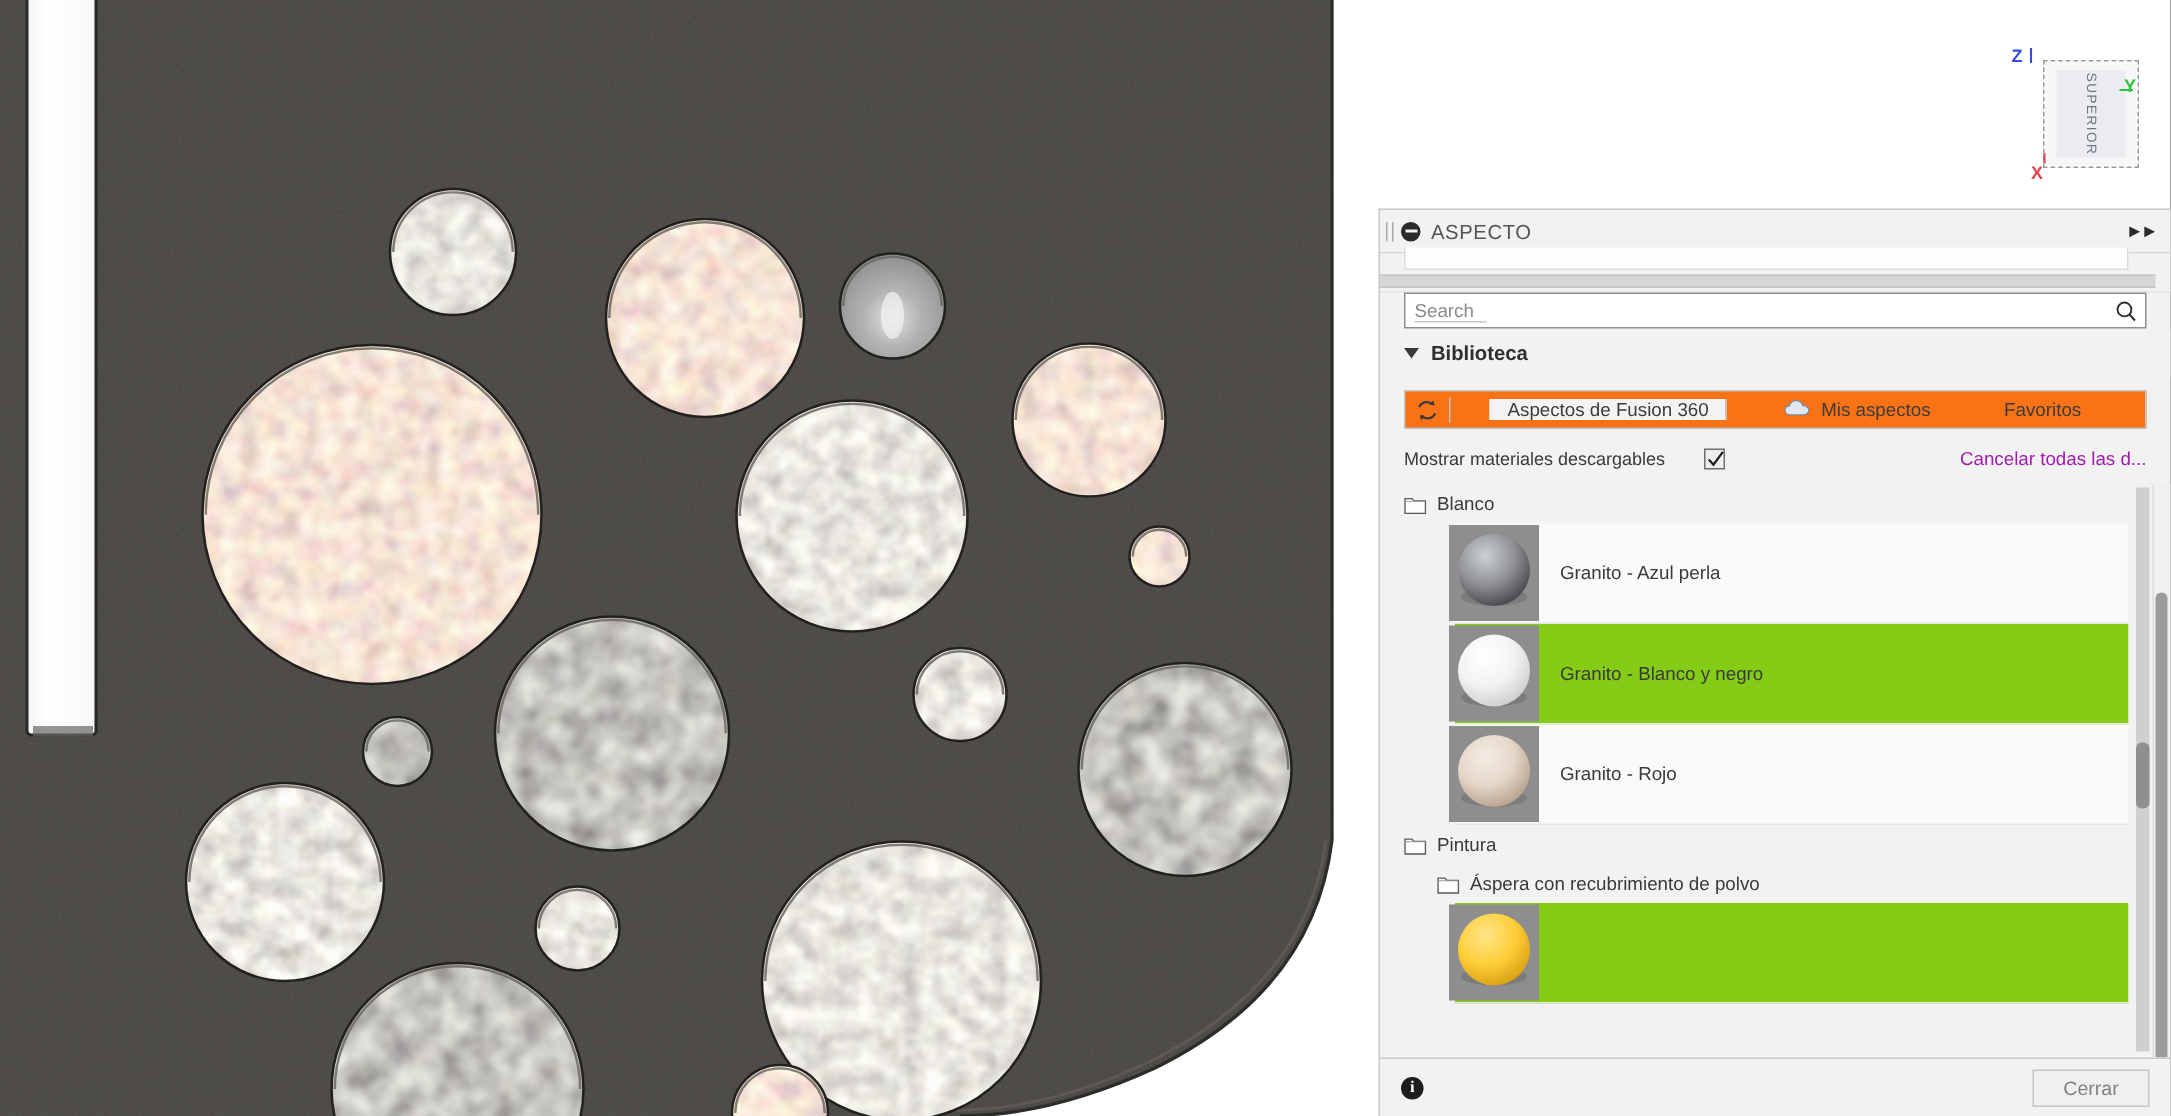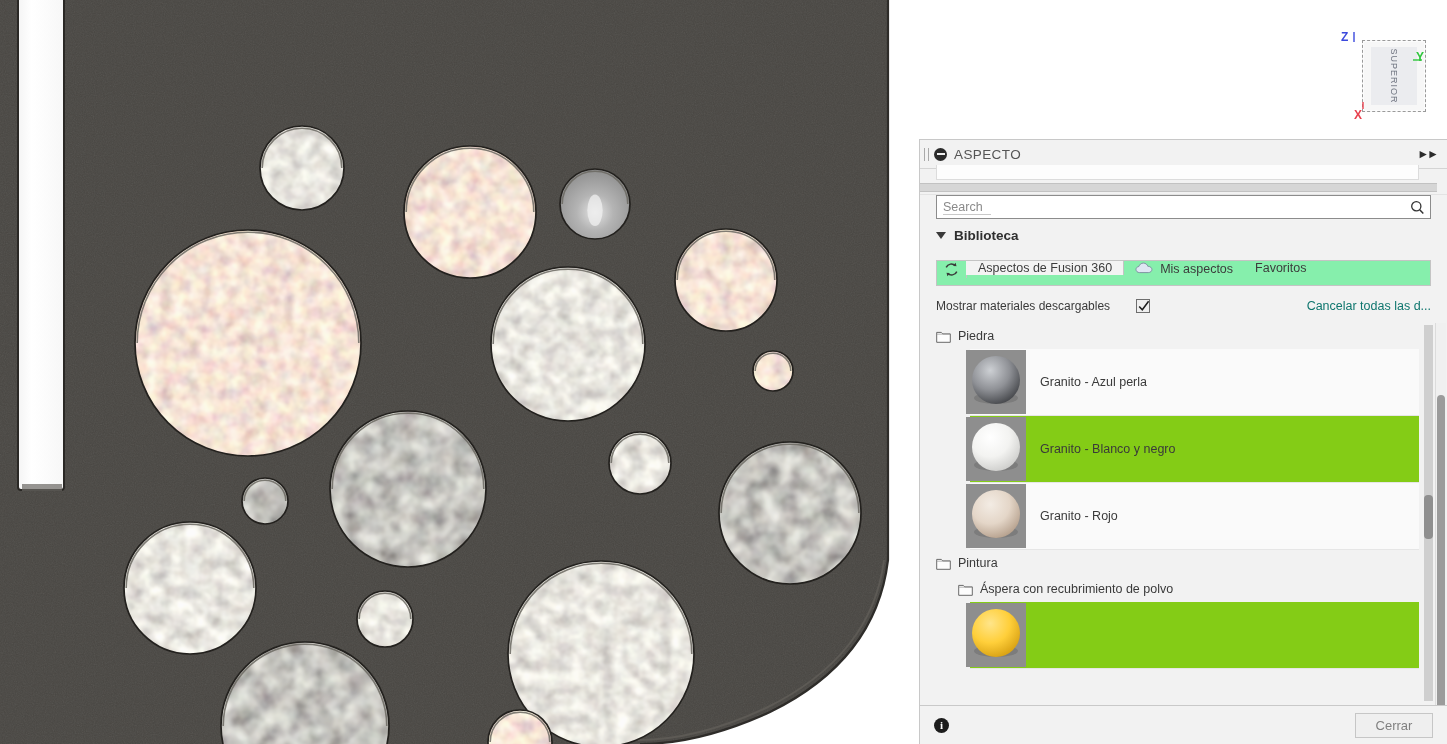--- a/index.html
+++ b/index.html
@@ -116,22 +116,22 @@
   #search-input::placeholder{color:#8a8a8a;}
   #search-underline{
     position:absolute;left:6px;bottom:3px;width:48px;height:1px;background:#c9c9c9;
   }
   .mag{
     width:22px;height:20px;display:flex;align-items:center;justify-content:center;margin-right:2px;
   }
 
   
   #tab-row{
-    margin:9px 16px 0 16px;height:26px;background:#86efac;
-    border:1px solid #c4c4c4;display:flex;align-items:flex-start;box-sizing:border-box;
+    margin:9px 16px 0 16px;height:26px;background:#f97316;
+    border:1px solid #c4c4c4;display:flex;align-items:center;box-sizing:border-box;gap:27px;
   }
   #refresh-btn{
     width:29px;display:flex;align-items:center;justify-content:center;
     border-right:1px solid #c4c4c4;
   }
   .tab{
     display:flex;align-items:center;gap:6px;padding:0 11px;
     font-size:12.5px;color:#3c3c3c;cursor:default;
   }
   .tab.active{
@@ -144,21 +144,21 @@
     height:34px;min-height:34px;display:flex;align-items:center;
     padding:0 16px;margin-top:3px;
   }
   #dl-label{font-size:12px;color:#3a3a3a;}
   #dl-check{
     width:14px;height:14px;margin-left:26px;background:#efefef;
     border:1px solid #6e6e6e;position:relative;box-sizing:border-box;
   }
   #dl-check svg{position:absolute;left:1px;top:0px;}
   #cancel-dl{
-    margin-left:auto;font-size:12.5px;color:#0f766e;
+    margin-left:auto;font-size:12.5px;color:#a21caf;
   }
 
   
   #list-outer{
     flex:1;margin:0 0 0 0;position:relative;overflow:hidden;
     background:#f2f2f2;
   }
   #list-clip{
     position:absolute;left:12px;right:28px;top:0;bottom:0;overflow:hidden;
   }
@@ -528,21 +528,21 @@
       <span id="cancel-dl">Cancelar todas las d...</span>
     </div>
 
     <div id="list-outer">
       <div id="list-clip">
           <div class="folder-row lvl1">
             <span class="folder-ico"><svg width="15" height="13" viewBox="0 0 15 13">
                 <path d="M0.7 2.4h4.6l1.4 1.5h7.6v8.4H0.7z" fill="#fdfdfd" stroke="#5a5a5a" stroke-width="0.9"></path>
                 <path d="M0.7 4.2h13.6" fill="none" stroke="#9a9a9a" stroke-width="0.7"></path>
               </svg></span>
-            <span>Piedra</span>
+            <span>Blanco</span>
           </div>
           <div class="mat-row">
             <div class="swatch"><svg width="60" height="64" viewBox="0 0 60 64">
                 <rect width="60" height="64" fill="#8e8e8e"></rect>
                 <defs>
                   <radialGradient id="sg_granite-blue-pearl" cx="38%" cy="30%" r="78%">
                     <stop offset="0%" stop-color="#cdd0d4"></stop>
                     <stop offset="52%" stop-color="#8f9196"></stop>
                     <stop offset="100%" stop-color="#3c3e42"></stop>
                   </radialGradient>

